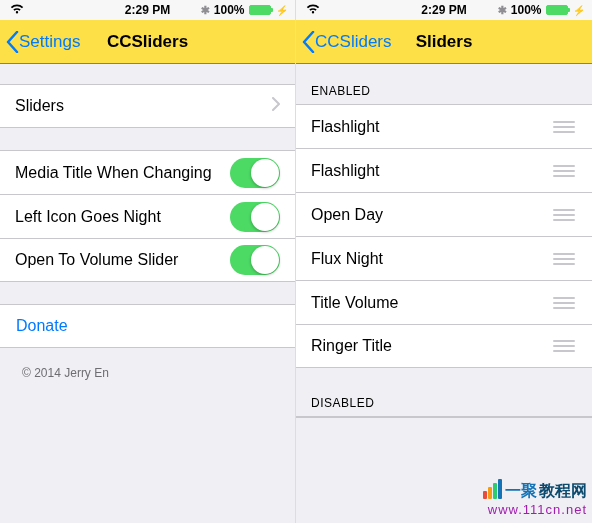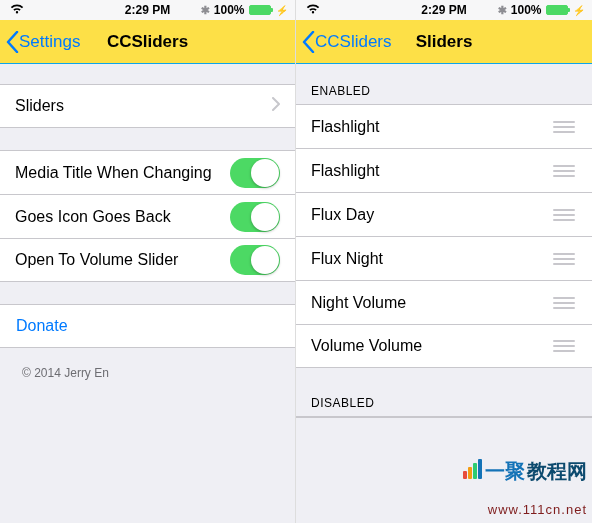--- a/index.html
+++ b/index.html
@@ -145,27 +145,27 @@
   
   .watermark {
     position: absolute;
     right: 6px;
     bottom: 6px;
     text-align: right;
     line-height: 1.1;
     pointer-events: none;
   }
   .wm-top {
-    font-size: 20px; font-weight: 700;
+    font-size: 16px; font-weight: 700;
     display: flex; align-items: center; justify-content: flex-end; gap: 2px;
   }
   .wm-bars span{ display:inline-block; width:4px; border-radius:1px; margin-right:1px;}
   .wm-cn { color:#1473b7; }
   .wm-cn2 { color:#0c4a6e; }
-  .wm-url { font-size: 13px; color:#7f1d1d; letter-spacing:1px;margin-top:20px;}
+  .wm-url { font-size: 13px; color:#a21caf; letter-spacing:1px;}
 </style>
 </head>
 <body>
 
 <div class="container">
 
   <div class="panel left">
     <div class="status-bar">
       <div class="status-left">
         <span></span>
@@ -206,21 +206,21 @@
     </div>
 
     <div class="group" id="toggle-group">
     <div class="row">
           <span class="label">Media Title When Changing</span>
           <div class="toggle">
             <div class="knob"></div>
           </div>
         </div>
         <div class="row">
-          <span class="label">Goes Icon Goes Back</span>
+          <span class="label">Left Icon Goes Night</span>
           <div class="toggle">
             <div class="knob"></div>
           </div>
         </div>
         <div class="row" style="border-bottom: 1px solid rgb(200, 199, 204);">
           <span class="label">Open To Volume Slider</span>
           <div class="toggle">
             <div class="knob"></div>
           </div>
         </div>
@@ -276,45 +276,45 @@
         </div>
         <div class="row">
           <span class="label">Flashlight</span>
           <span class="grip">
             <span></span>
             <span></span>
             <span></span>
           </span>
         </div>
         <div class="row">
-          <span class="label">Flux Day</span>
+          <span class="label">Open Day</span>
           <span class="grip">
             <span></span>
             <span></span>
             <span></span>
           </span>
         </div>
         <div class="row">
           <span class="label">Flux Night</span>
           <span class="grip">
             <span></span>
             <span></span>
             <span></span>
           </span>
         </div>
         <div class="row">
-          <span class="label">Night Volume</span>
+          <span class="label">Title Volume</span>
           <span class="grip">
             <span></span>
             <span></span>
             <span></span>
           </span>
         </div>
         <div class="row" style="border-bottom: 1px solid rgb(200, 199, 204);">
-          <span class="label">Volume Volume</span>
+          <span class="label">Ringer Title</span>
           <span class="grip">
             <span></span>
             <span></span>
             <span></span>
           </span>
         </div>
       </div>
 
     <div class="group-header" style="margin-top:22px;">DISABLED</div>
     <div style="background:#fff;border-top:1px solid #c8c7cc;border-bottom:1px solid #c8c7cc;height:0;"></div>

